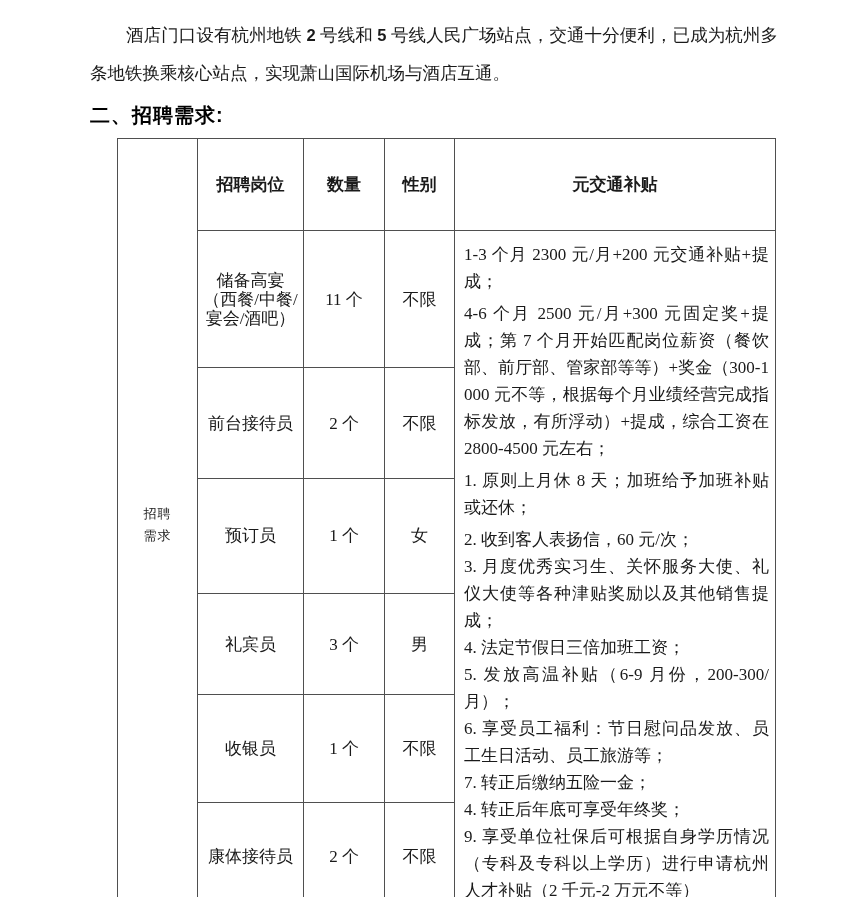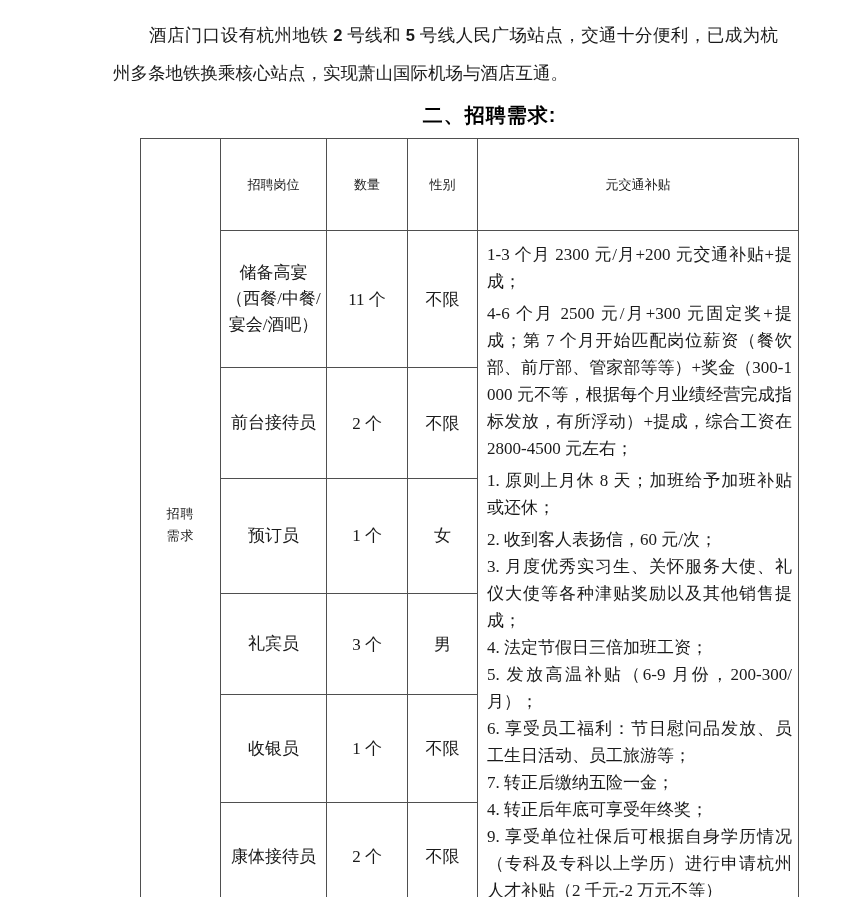--- a/index.html
+++ b/index.html
@@ -6,21 +6,20 @@
   html, body { margin: 0; padding: 0; background: #ffffff; }
   .page {
     width: 866px;
     height: 897px;
     background: #ffffff;
     position: relative;
     overflow: hidden;
     padding-top: 16px;
     font-family: "Liberation Serif", serif;
     color: #1a1a1a;
-    padding-left: 23px;
   }
   .intro {
     margin: 0 88px 0 90px;
     font-size: 17.5px;
     line-height: 38px;
     text-indent: 36px;
     text-align: justify;
     color: #1a1a1a;
   }
   .intro .num-b {
@@ -28,21 +27,20 @@
     font-family: "Liberation Sans", sans-serif;
     font-size: 16.5px;
   }
   .section-heading {
     margin: 10px 0 0 90px;
     font-size: 20px;
     font-weight: bold;
     font-family: "Liberation Sans", sans-serif;
     color: #000000;
     letter-spacing: 1px;
-    text-align: center;
   }
   table.recruit {
     margin: 9px 0 0 117px;
     border-collapse: collapse;
     table-layout: fixed;
     width: 658px;
     font-size: 17px;
     color: #1a1a1a;
   }
   table.recruit td, table.recruit th {
@@ -54,30 +52,30 @@
     word-break: break-all;
   }
   tr.header-row { height: 92px; }
   tr.r1 { height: 135px; }
   tr.r2 { height: 109px; }
   tr.r3 { height: 113px; }
   tr.r4 { height: 100px; }
   tr.r5 { height: 106px; }
   tr.r6 { height: 106px; }
   table.recruit th {
-    font-weight: normal;
-    font-size: 13px;
+    font-weight: bold;
+    font-size: 17px;
   }
   .group-cell {
     font-weight: bold;
     font-size: 13px;
     letter-spacing: 1px;
   }
   .group-line + .group-line { margin-top: 4px; }
-  .pos-cell { line-height: 26px; }
+  .pos-cell { line-height: 19px; }
   .salary-cell {
     vertical-align: top !important;
     text-align: left !important;
     padding: 10px 6px 6px 9px !important;
     line-height: 27px;
   }
   .salary-cell p { margin: 0; text-align: justify; }
   .salary-cell p.gap { margin-top: 5px; }
 </style>
 </head>

